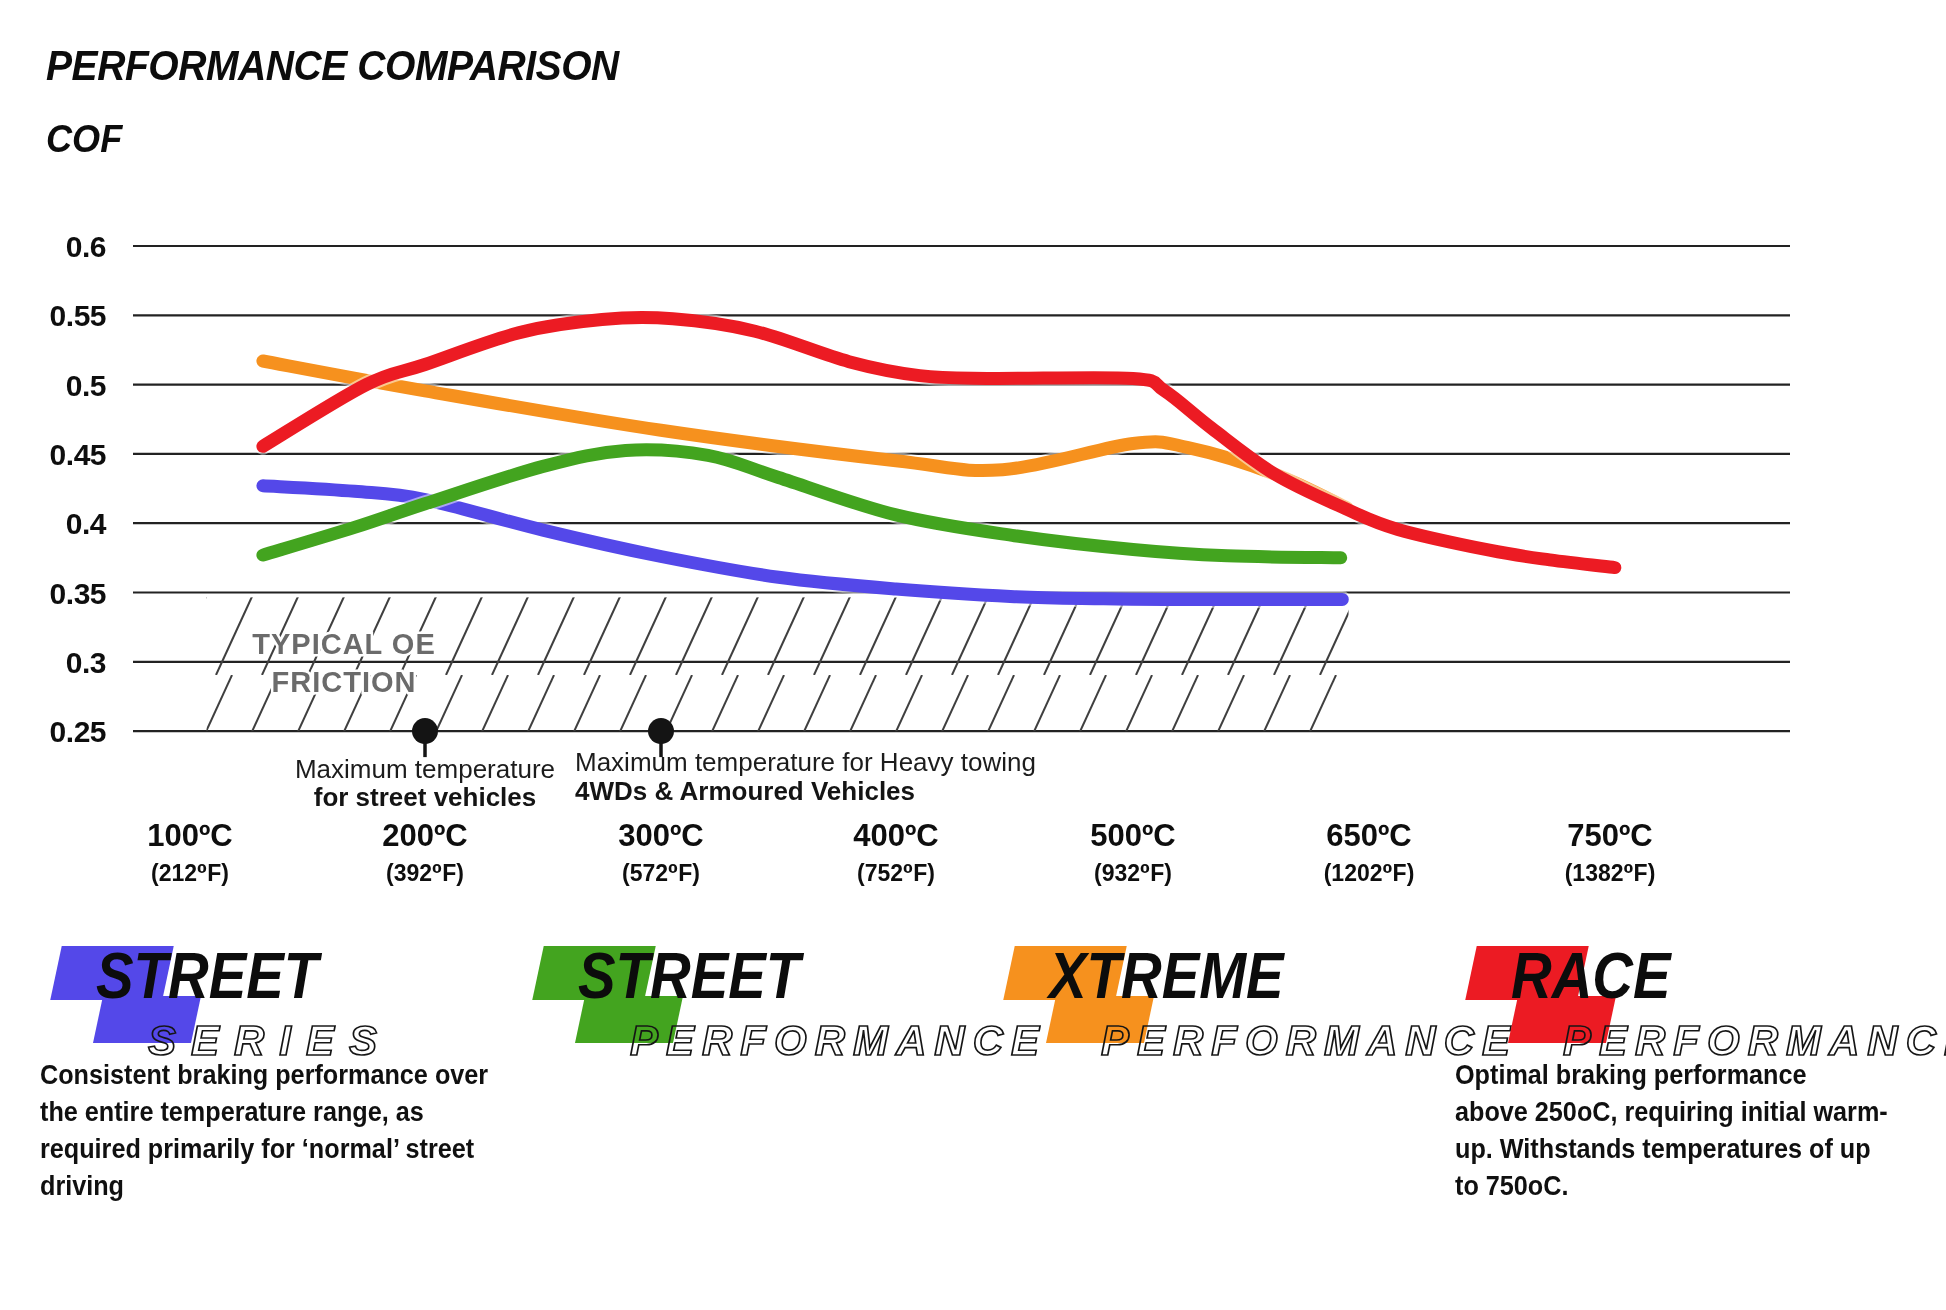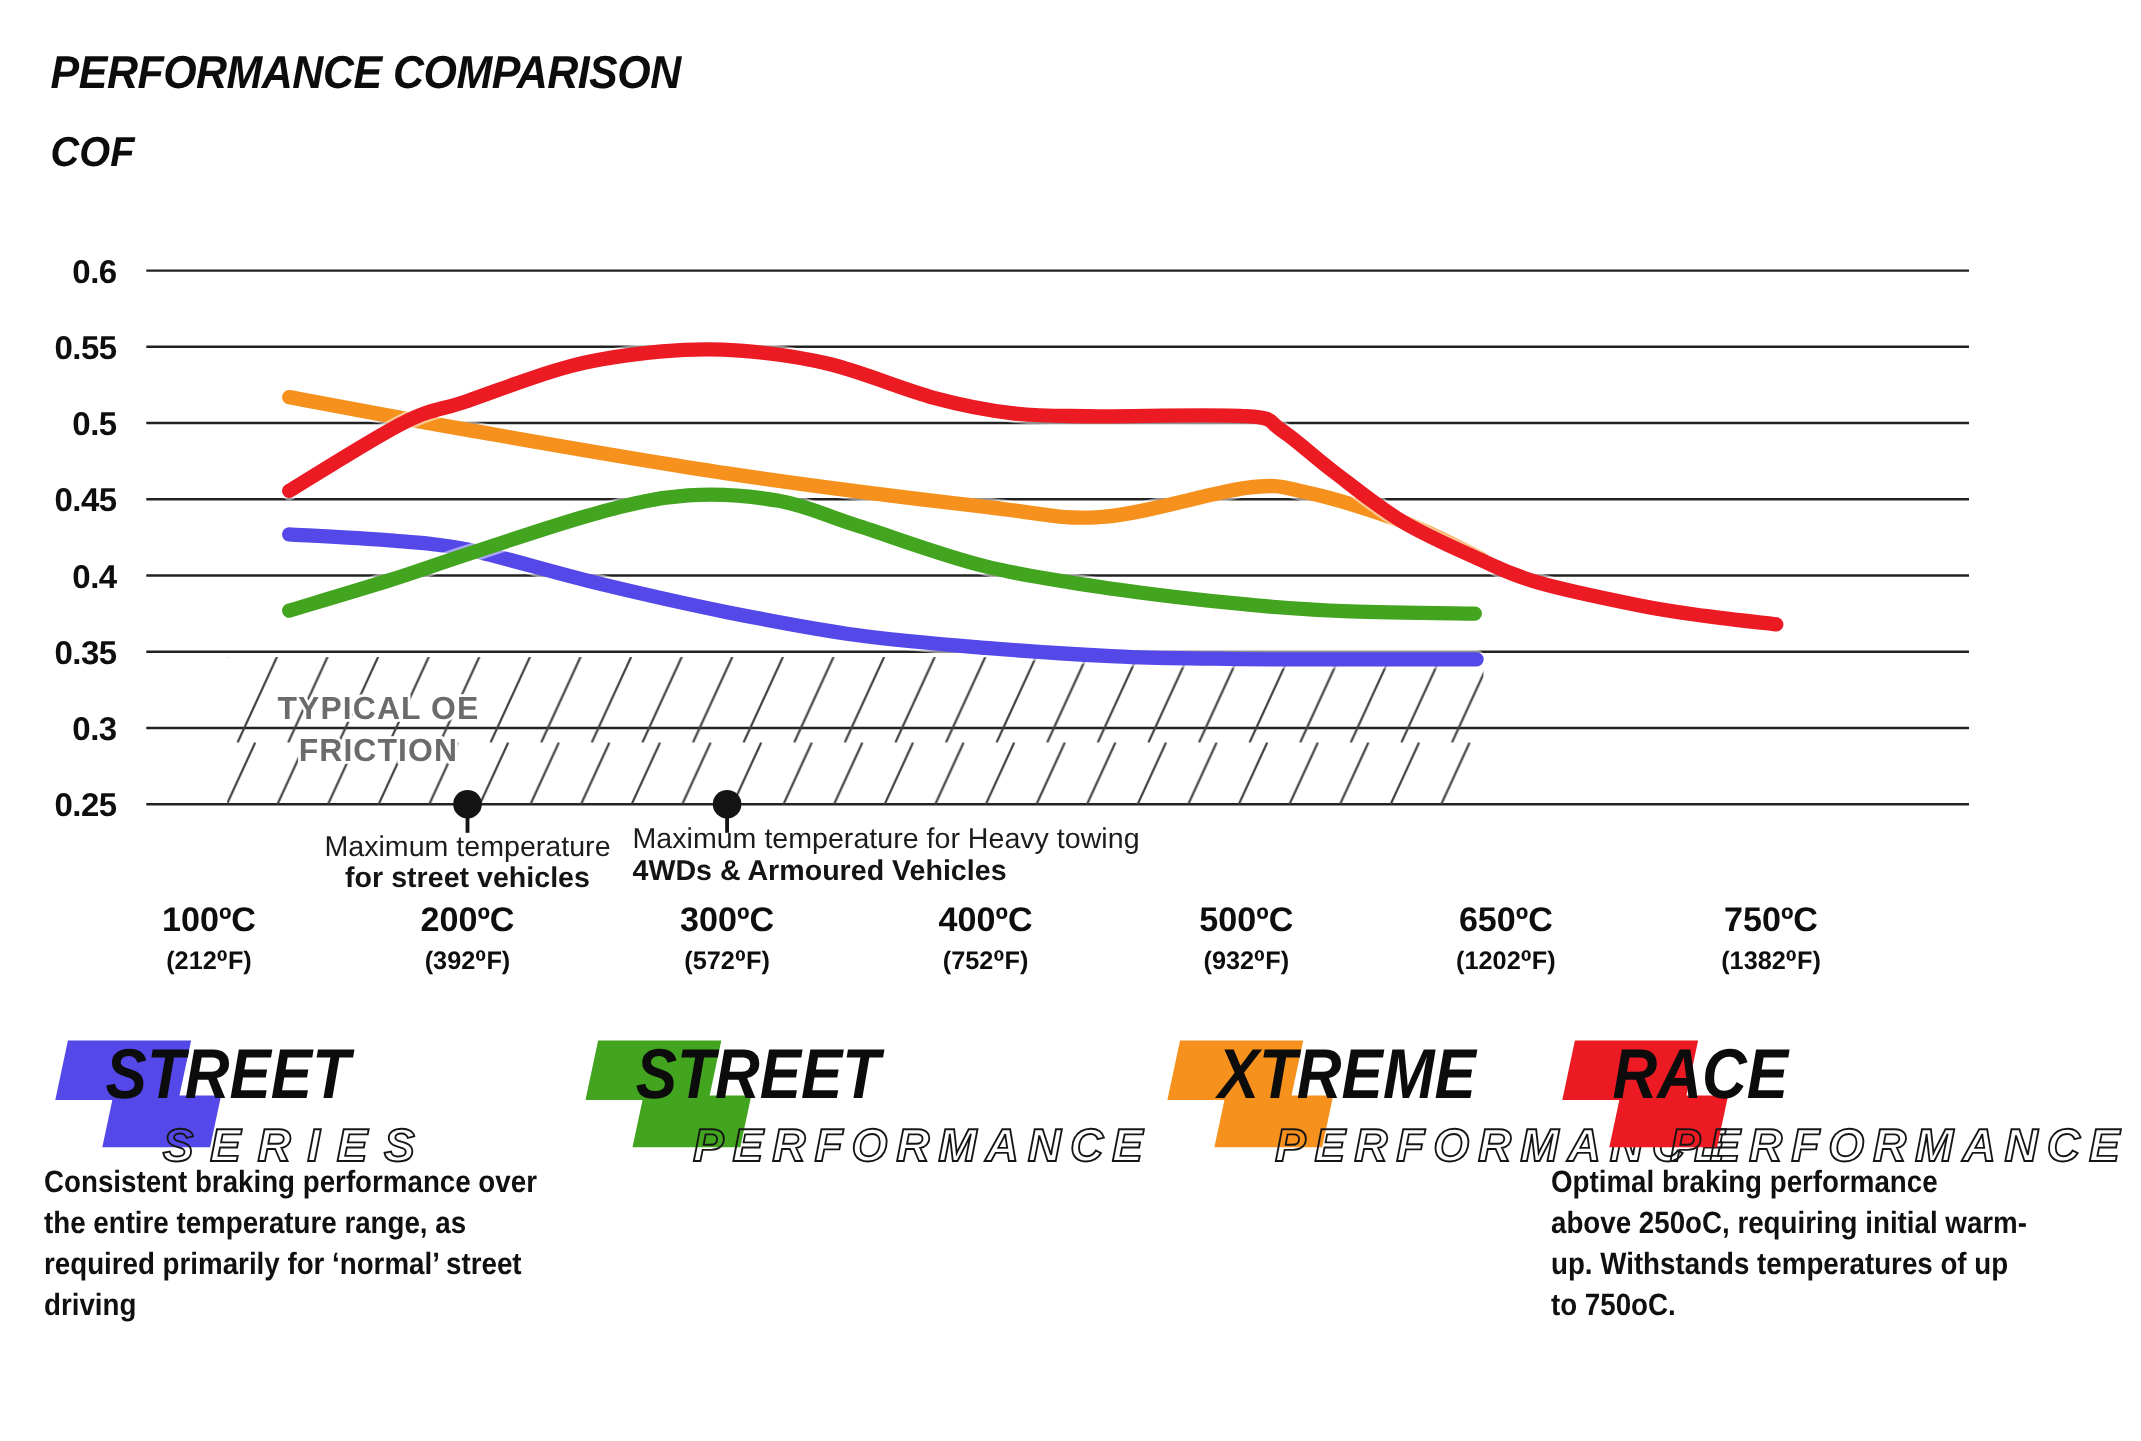--- a/index.html
+++ b/index.html
@@ -121,29 +121,29 @@
       </div>
     </div>
     <div class="legend-col" style="left: 522px;">
       <div class="brand">
         <div class="badge b1" style="background: rgb(67, 164, 31);"></div>
         <div class="badge b2" style="background: rgb(67, 164, 31);"></div>
         <div class="word1">STREET</div>
         <div class="word2">PERFORMANCE</div>
       </div>
     </div>
-    <div class="legend-col" style="left: 1051px;">
+    <div class="legend-col" style="left: 993px;">
       <div class="brand">
         <div class="badge b1" style="background: rgb(246, 145, 30);"></div>
         <div class="badge b2" style="background: rgb(246, 145, 30);"></div>
         <div class="word1">XTREME</div>
         <div class="word2">PERFORMANCE</div>
       </div>
     </div>
-    <div class="legend-col" style="left: 1410px;">
+    <div class="legend-col" style="left: 1455px;">
       <div class="brand">
         <div class="badge b1" style="background: rgb(236, 27, 35);"></div>
         <div class="badge b2" style="background: rgb(236, 27, 35);"></div>
         <div class="word1">RACE</div>
         <div class="word2">PERFORMANCE</div>
       </div>
       <div class="desc">
         <div class="desc-line">Optimal braking performance</div>
         <div class="desc-line">above 250oC, requiring initial warm-</div>
         <div class="desc-line">up. Withstands temperatures of up</div>

